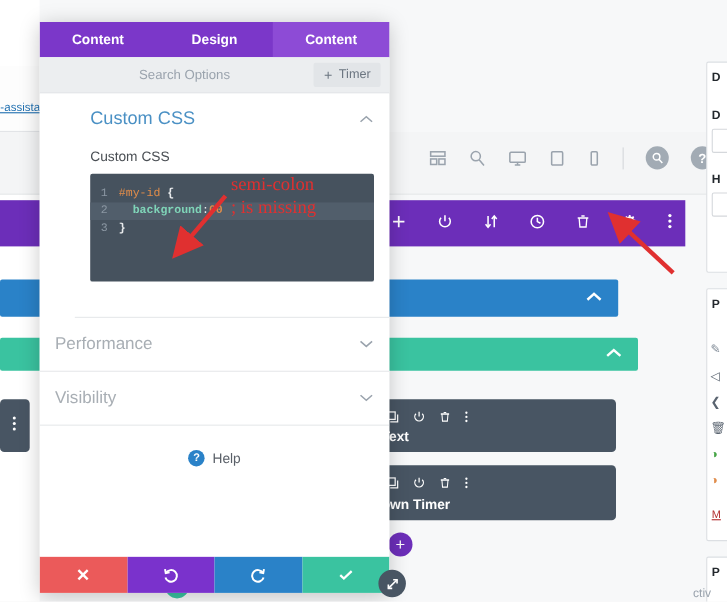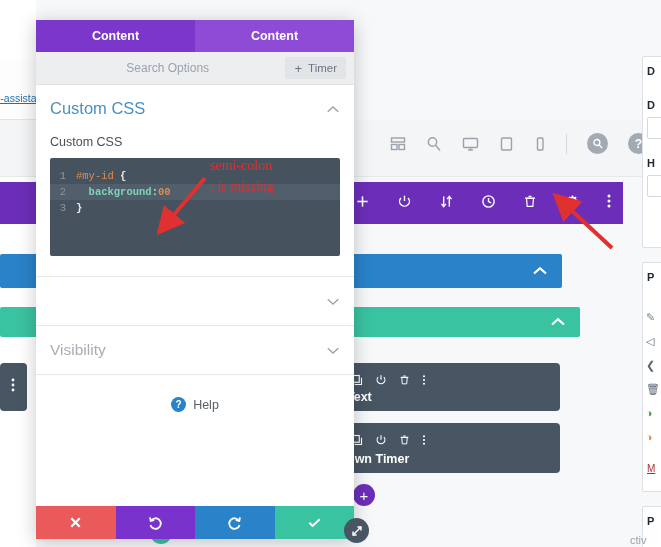--- a/index.html
+++ b/index.html
@@ -138,21 +138,21 @@
   .filter-btn {
     margin-right:8px; height:22px; padding:0 9px;
     background:#e2e5e8; border:1px solid #d7dадс; border-radius:2px;
     display:flex; align-items:center; gap:6px;
     font-size:11.5px; color:#6b7580; cursor:pointer;
   }
   .filter-plus { font-size:13px; color:#6b7580; }
 
   .modal-body { flex:1 1 auto; overflow:hidden; background:#fff; position:relative; }
 
-  .accordion-open { padding:14px 14px 4px 14px; border-bottom:1px solid #e6e8ea; }
+  .accordion-open { padding:14px 14px 16px 14px; border-bottom:1px solid #e6e8ea;margin-left:32px; }
   .acc-head { display:flex; align-items:center; }
   .acc-title-open { font-size:16.5px; color:#4a90c4; font-weight:normal; }
   .acc-head .chev { margin-left:auto; color:#9aa3ad; }
 
   .field-label { margin-top:17px; font-size:12.5px; color:#4a4f54; }
 
   .code-editor {
     margin-top:9px; margin-bottom:16px;
     height:98px; background:#46525e; border-radius:2px;
     position:relative; overflow:hidden;
@@ -201,21 +201,21 @@
   .resize-handle {
     position:absolute; left:344px; top:518px; width:25px; height:25px;
     border-radius:50%; background:#485563; color:#fff;
     display:flex; align-items:center; justify-content:center;
     z-index:30;
   }
 
   
   .anno-text {
     position:absolute; z-index:40; color:#e03030;
-    font-size:14px; font-family:"Liberation Serif", serif; white-space:nowrap;
+    font-size:17px; font-family:"Liberation Serif", serif; white-space:nowrap;
   }
   .anno-l1 { left:210px; top:158px; }
   .anno-l2 { left:210px; top:179px; }
   .anno-arrow-svg { position:absolute; z-index:40; pointer-events:none; }
 </style>
 </head>
 <body>
 
 <div id="root">
 
@@ -437,20 +437,21 @@
     </div>
 
     <div class="r-watermark">ctiv</div>
   </div>
 
   <div class="modal">
 
 
     <div class="modal-tabs">
       <div class="tab">Content</div>
+      <div class="tab">Design</div>
       <div class="tab active">Content</div>
     </div>
 
     <div class="search-row">
       <input class="search-input" type="text" placeholder="Search Options" style="">
       <div class="filter-btn">
         <span class="filter-plus">+</span>
         <span>Timer</span>
       </div>
     </div>
@@ -481,20 +482,21 @@
             </div>
             <div class="code-line">
               <span class="ln">3</span>
               <span class="code-txt"><span class="tok-brace">}</span></span>
             </div>
           </div>
         </div>
       </div>
 
       <div class="acc-closed">
+        <span class="t">Performance</span>
         <span class="chev">
           <svg width="14" height="9" viewBox="0 0 16 10" fill="none" stroke="currentColor" stroke-width="1.6">
               <polyline points="2,2.5 8,7.8 14,2.5"></polyline>
             </svg>
         </span>
       </div>
 
       <div class="acc-closed">
         <span class="t">Visibility</span>
         <span class="chev">

